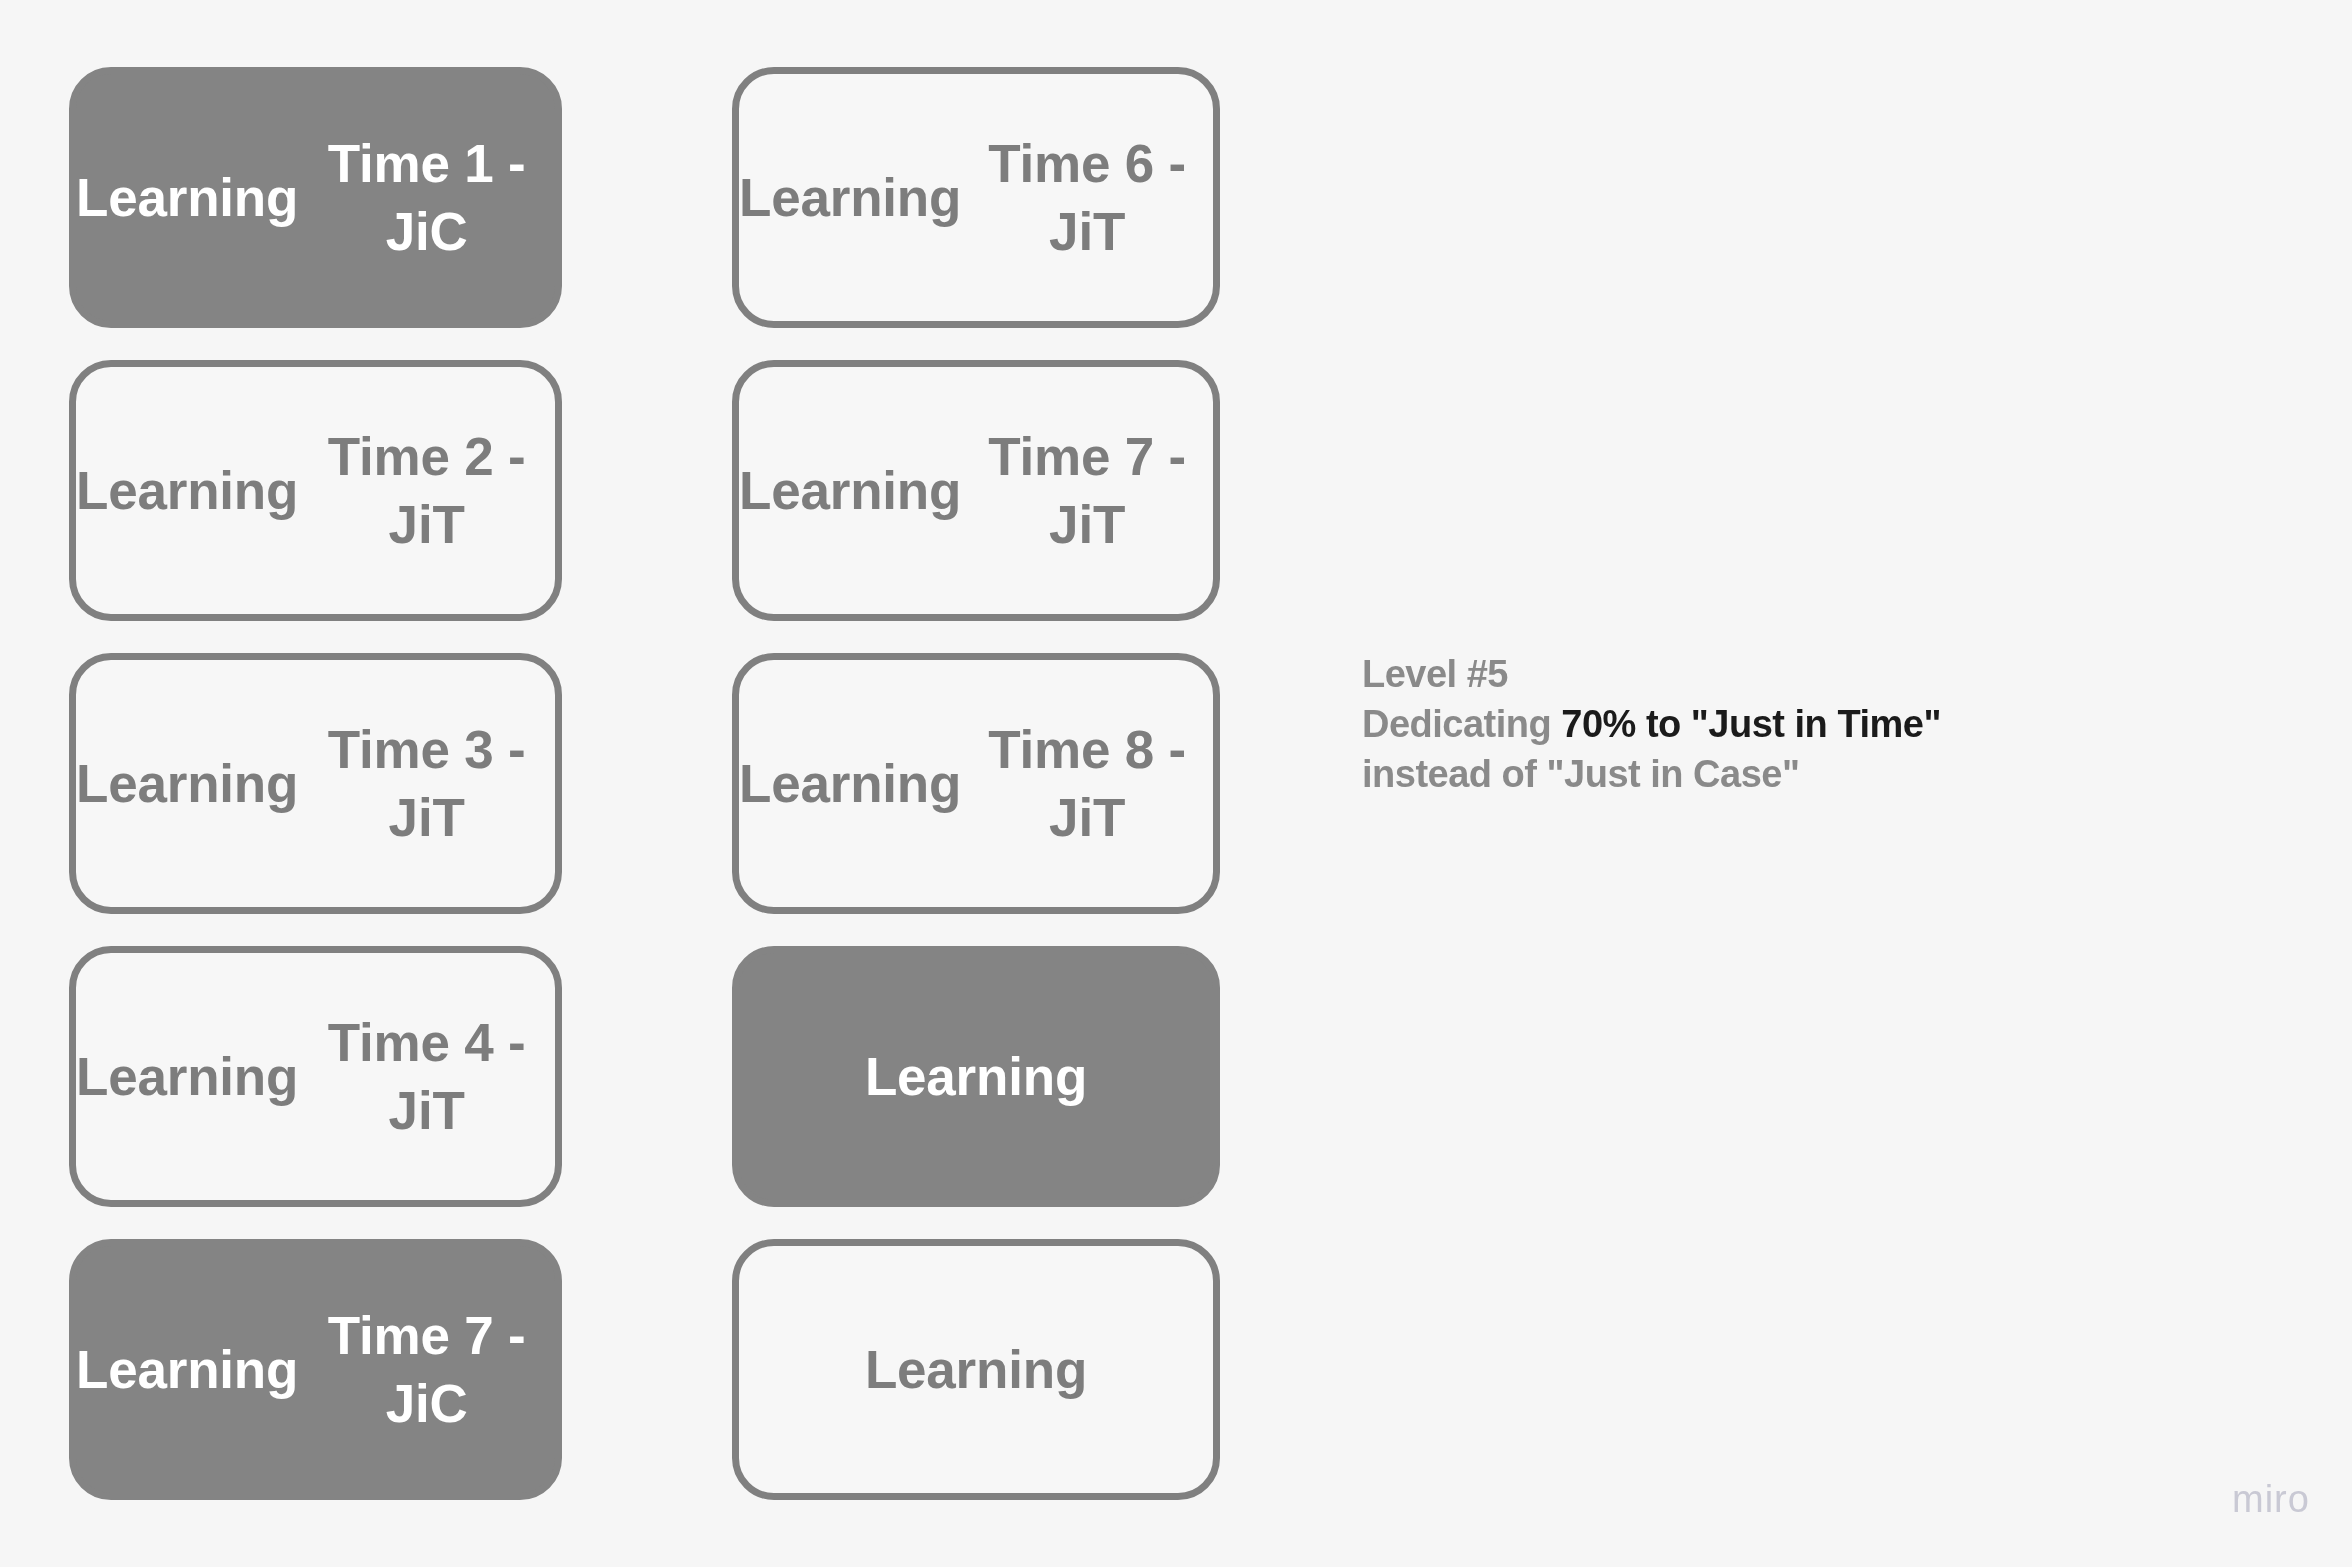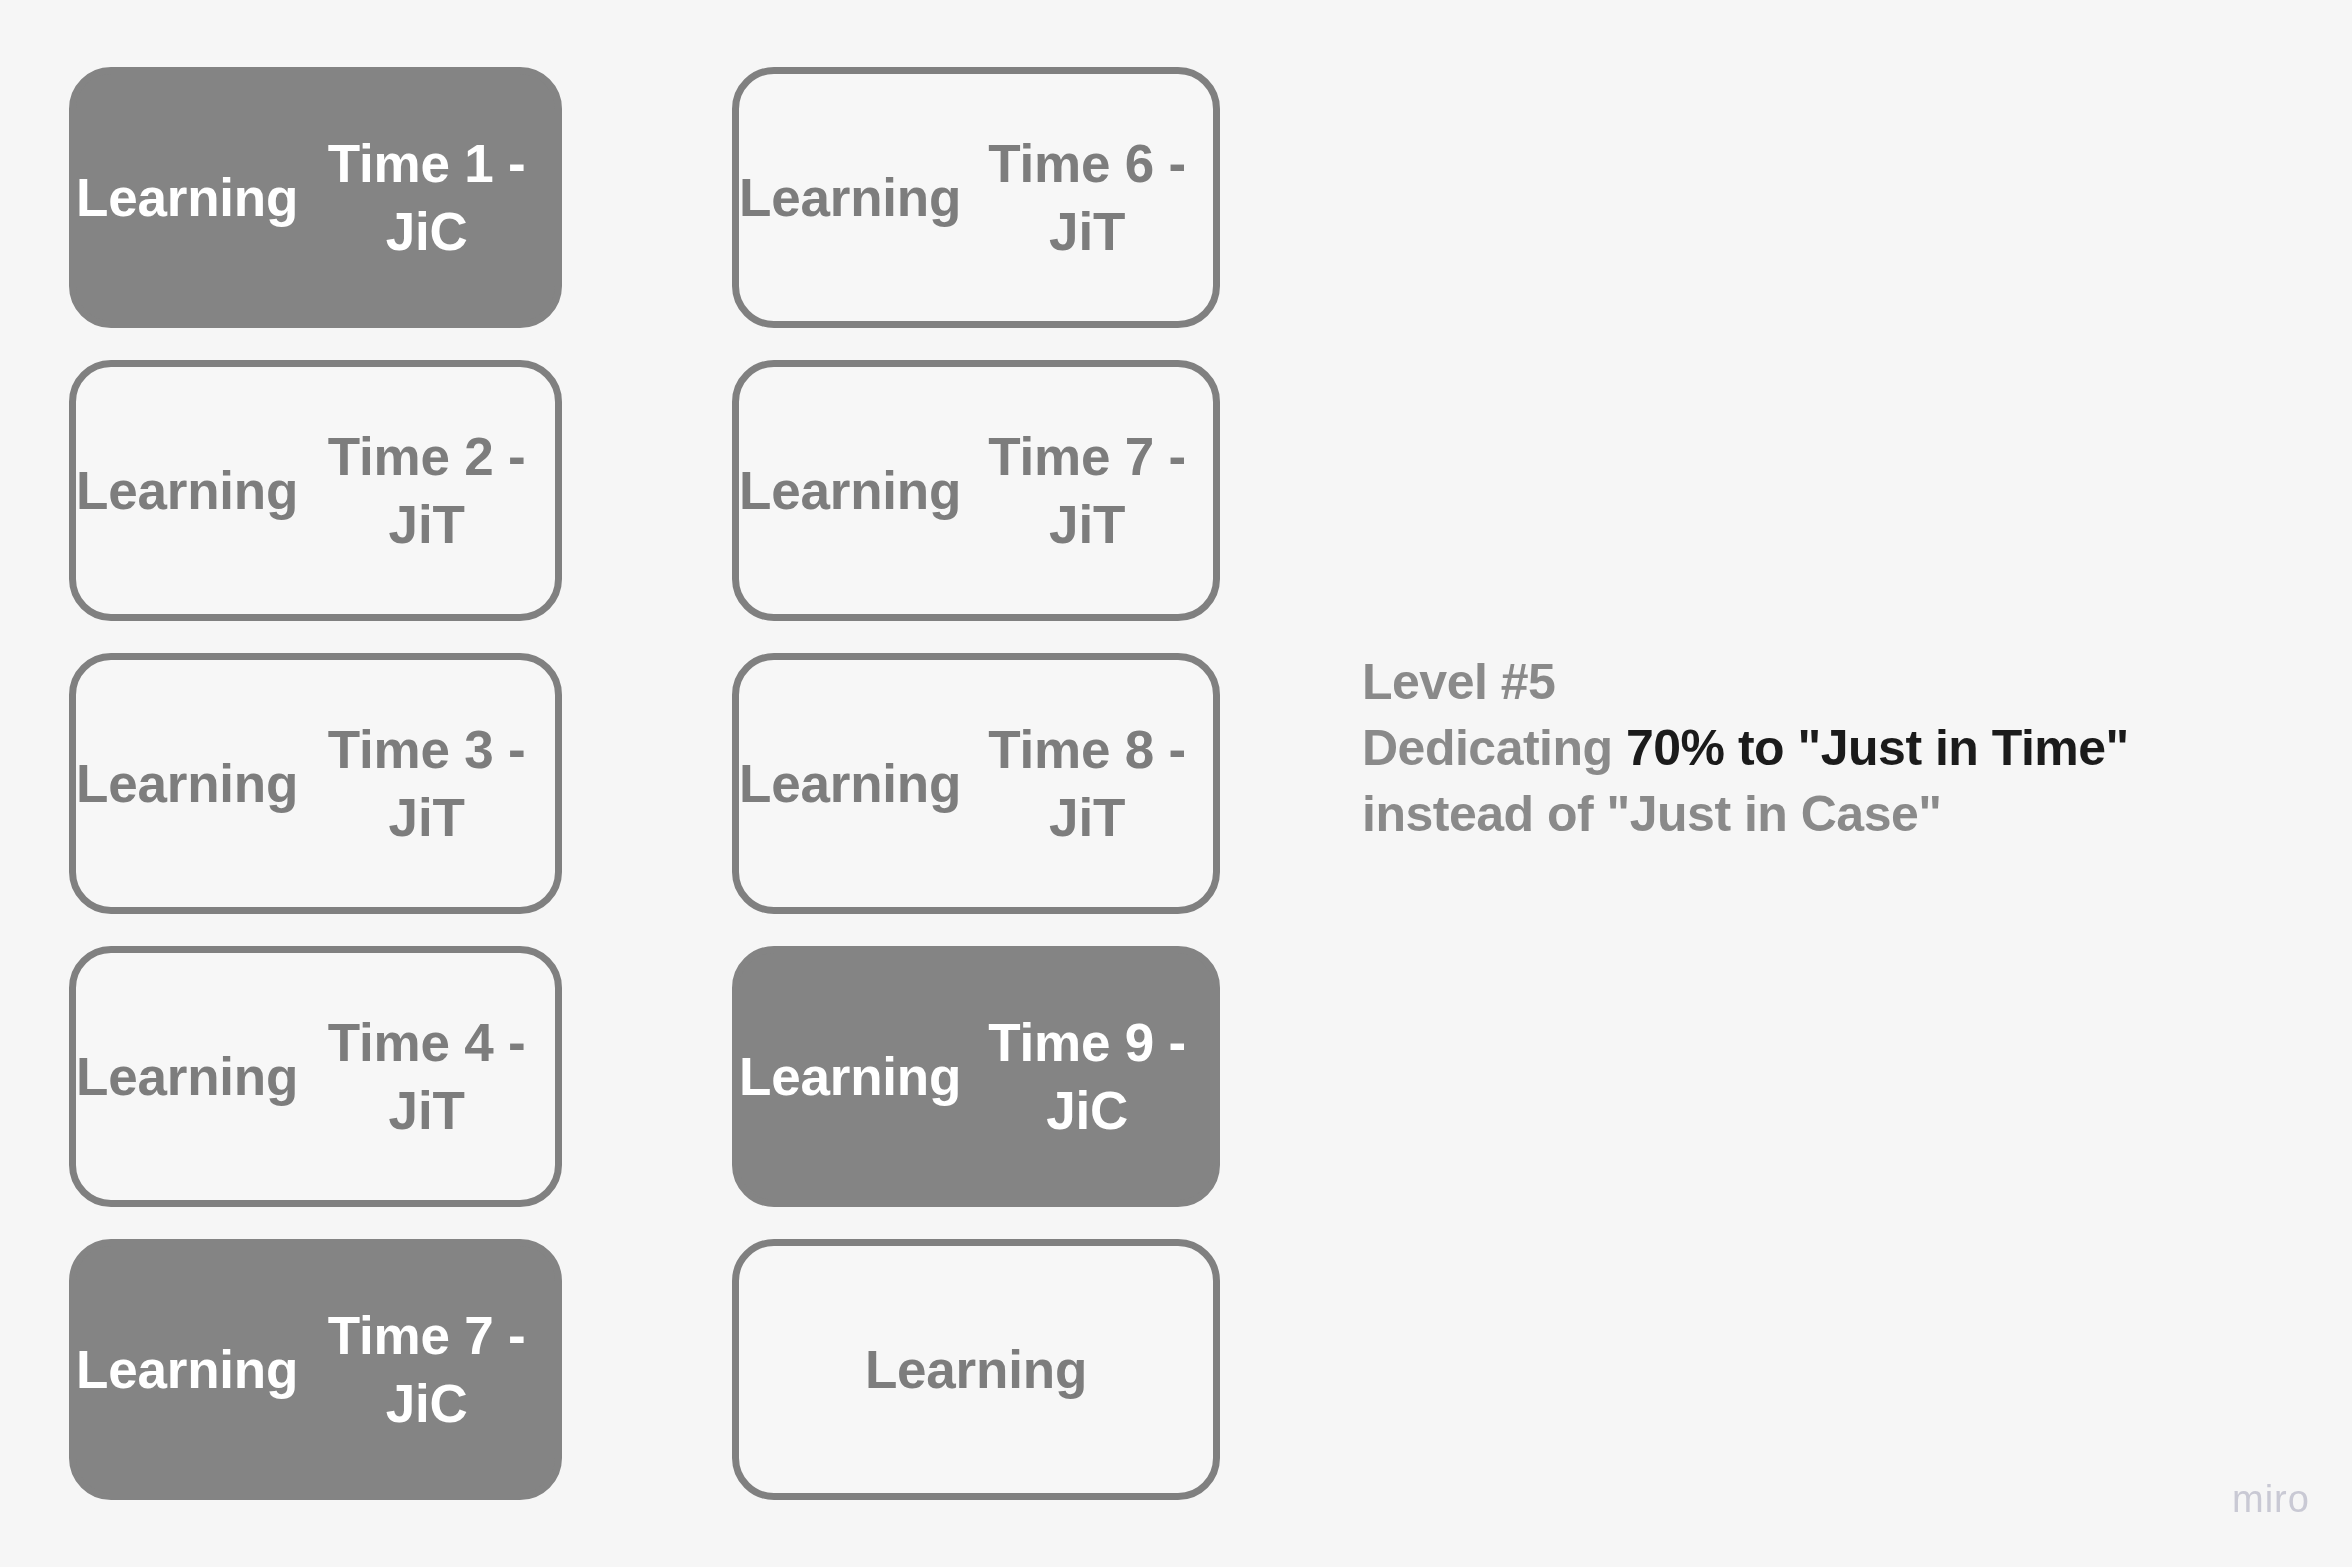--- a/index.html
+++ b/index.html
@@ -70,21 +70,21 @@
   .card-line { display: block; }
 
   
   #note {
     position: absolute;
     left: 1362px;
     top: 649px;
     width: 941px;
     color: #8a8a8a;
     font-weight: bold;
-    font-size: 50px;
+    font-size: 38px;
     line-height: 1.32;
     letter-spacing: -0.5px;
     user-select: none;
   }
   #note .note-line { display: block; white-space: nowrap; }
   #note .emphasis { color: #1b1b1b; }
 
   
   #watermark {
     position: absolute;
@@ -134,21 +134,20 @@
     <div class="card outline">
       <span class="card-line">Learning</span>
       <span class="card-line">Time 7 - JiT</span>
     </div>
     <div class="card outline">
       <span class="card-line">Learning</span>
       <span class="card-line">Time 8 - JiT</span>
     </div>
     <div class="card filled">
       <span class="card-line">Learning</span>
-      <span class="card-line">Time 9 - JiC</span>
     </div>
     <div class="card outline">
       <span class="card-line">Learning</span>
     </div>
   </div>
 
   <div id="note">
     <span class="note-line">Level #5</span>
     <span class="note-line"><span>Dedicating </span><span class="emphasis">70% to "Just in Time"</span></span>
     <span class="note-line">instead of "Just in Case"</span>

